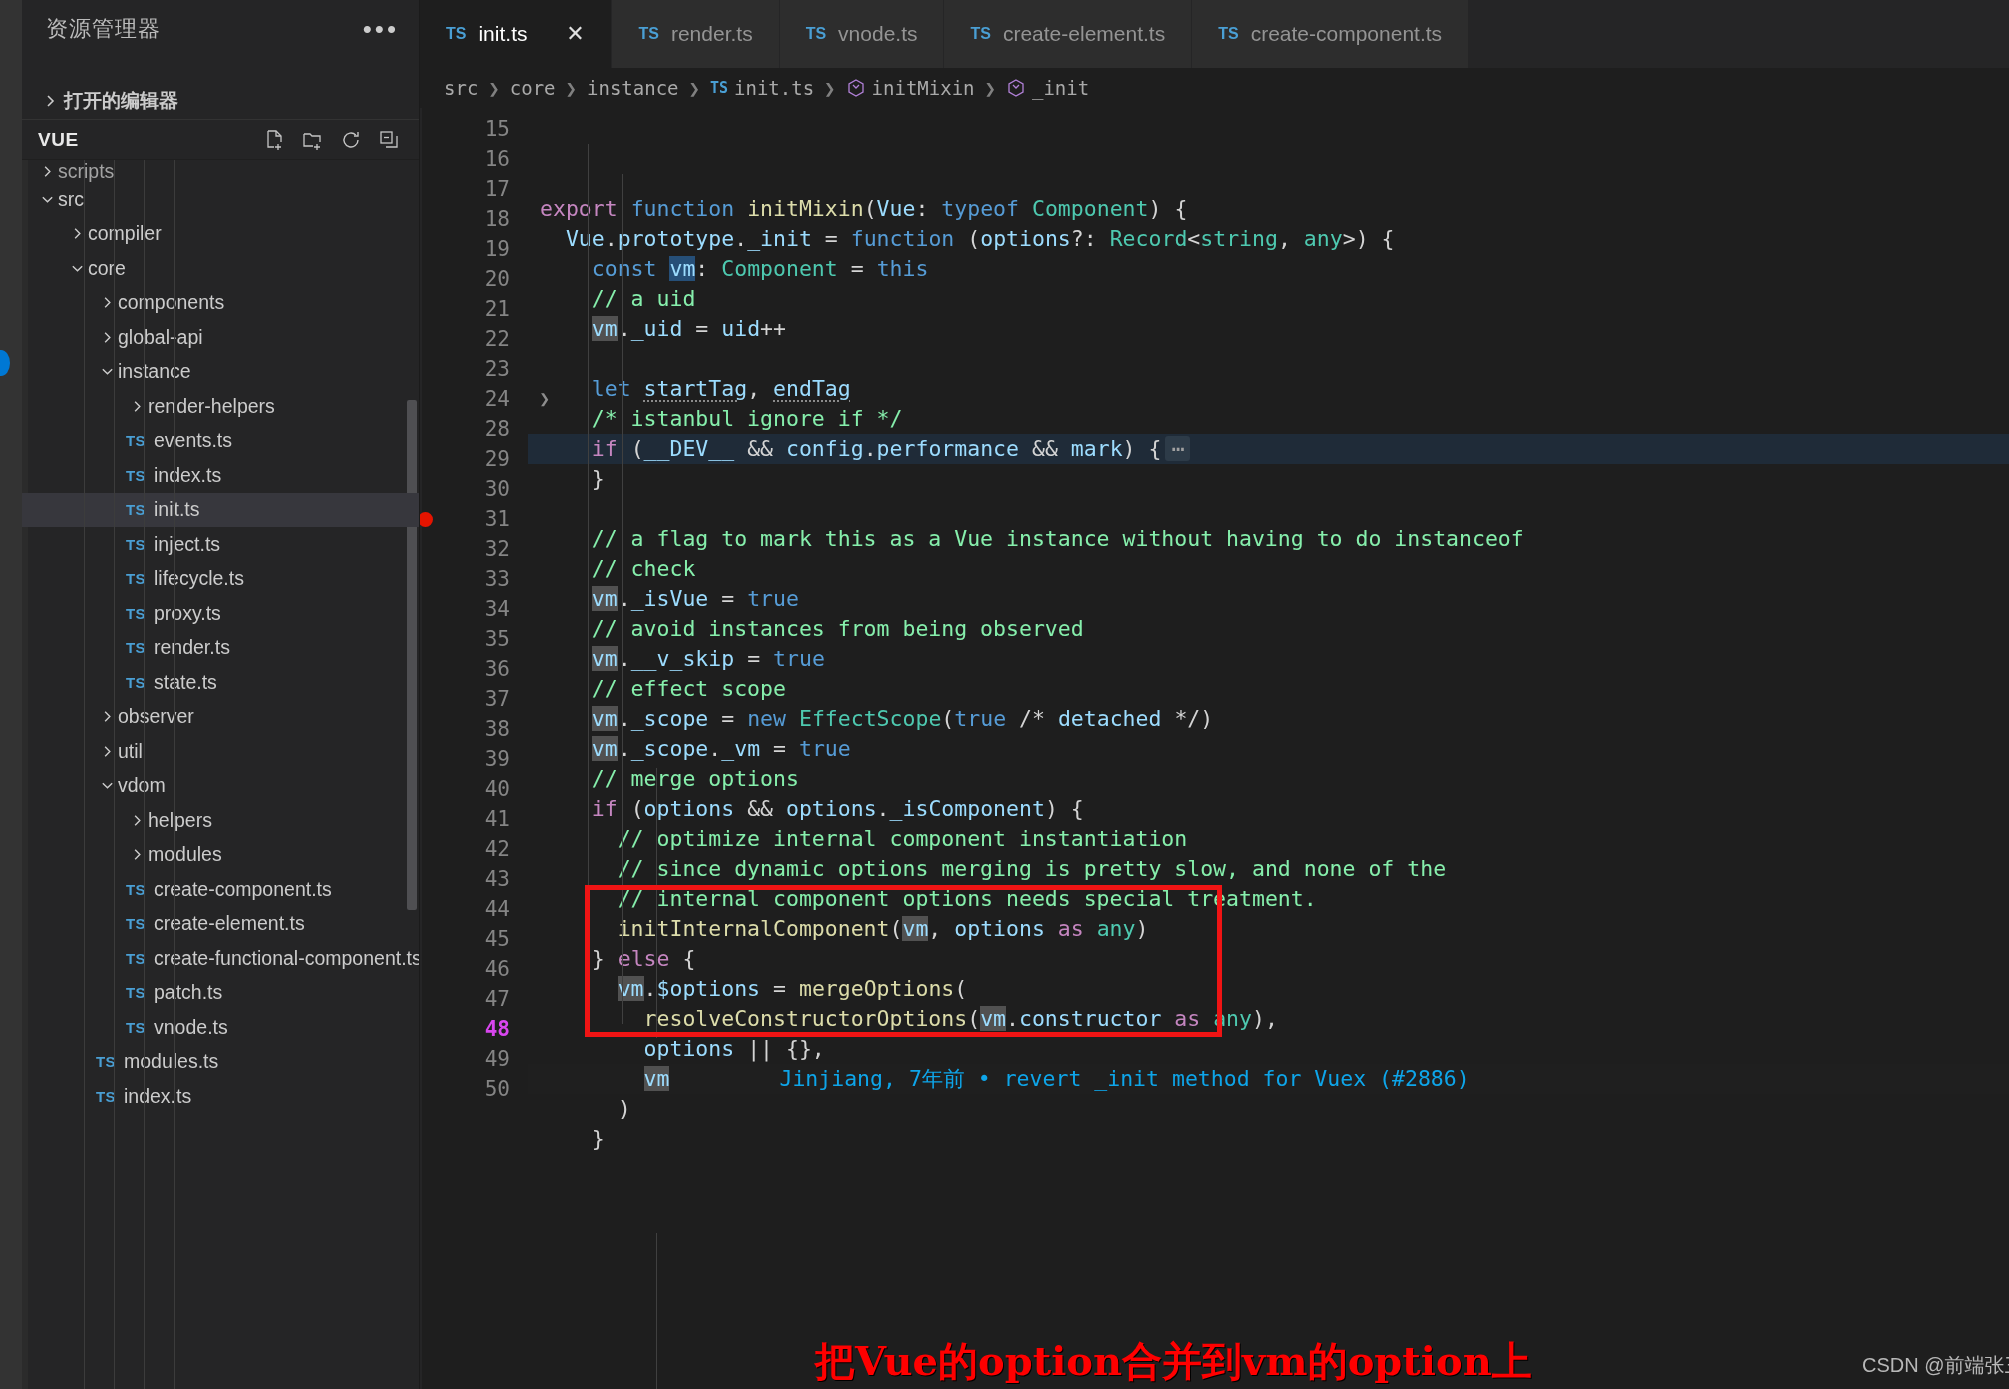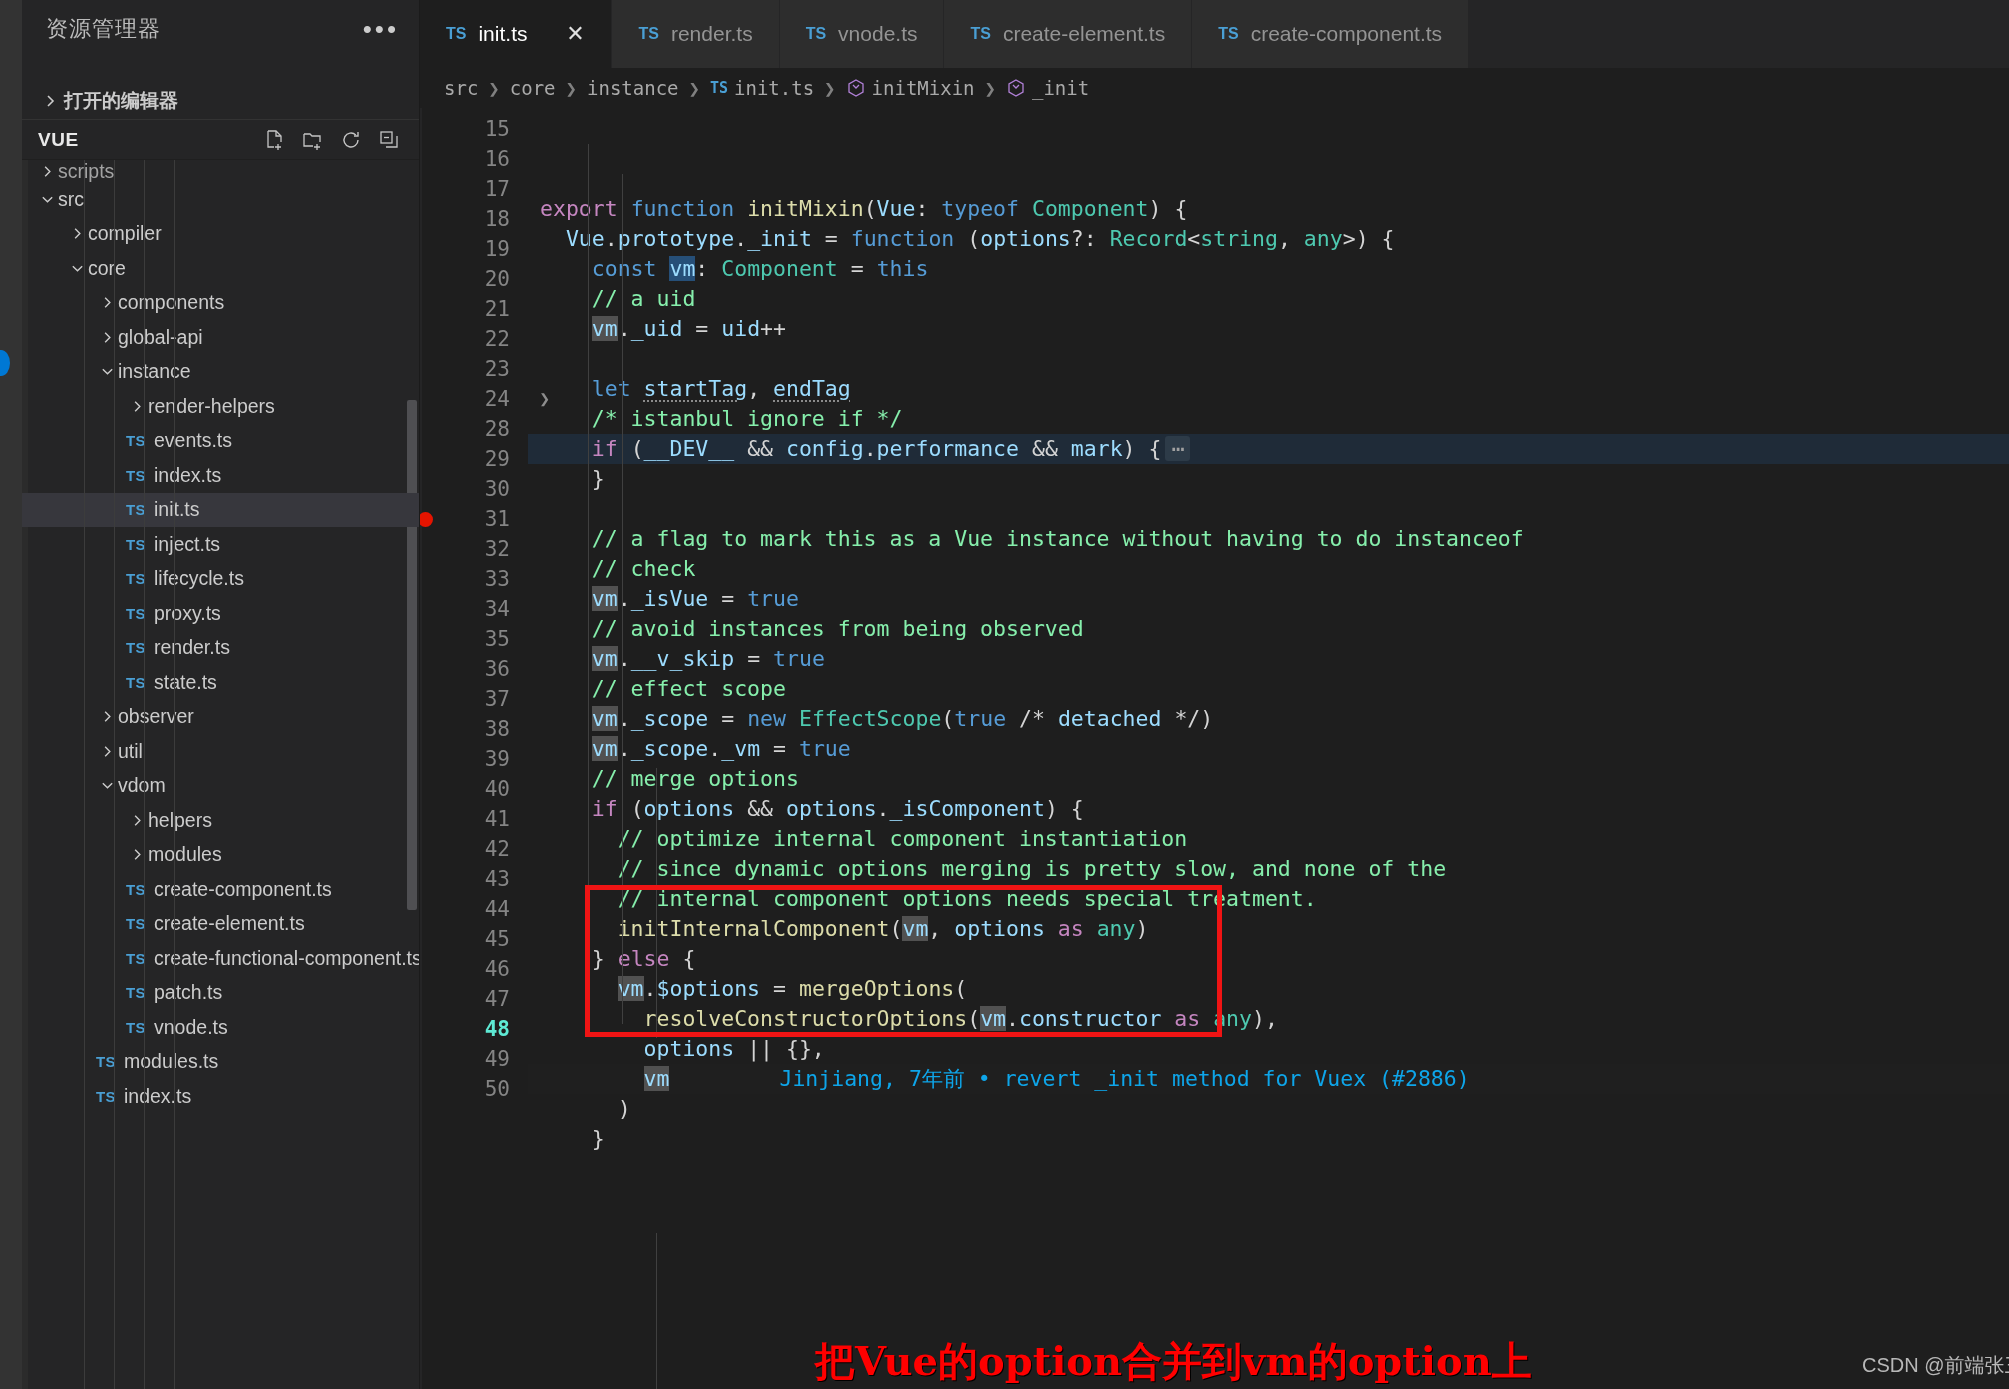--- a/index.html
+++ b/index.html
@@ -124,21 +124,21 @@
   .editor-wrap { flex: 1; display: flex; position: relative; overflow: hidden; background: #1e1e1e; }
   .gutter {
     width: 108px; flex: 0 0 108px; position: relative;
     font-family: "DejaVu Sans Mono", monospace;
     font-size: 21px; color: #858585; padding-top: 6px;
   }
   .gln {
     height: 30px; line-height: 30px; text-align: right;
     padding-right: 18px; position: relative;
   }
-  .gln.cur { color: #5eead4; font-weight: bold; }
+  .gln.cur { color: #d946ef; font-weight: bold; }
   .gln .fold {
     position: absolute; right: -22px; top: 0; color: #8d8d8d; font-size: 18px;
   }
   .gln .bp {
     position: absolute; left: -2px; top: 8px; width: 15px; height: 15px;
     border-radius: 50%; background: #e51400;
   }
 
   .code {
     flex: 1; position: relative; padding-top: 6px;

